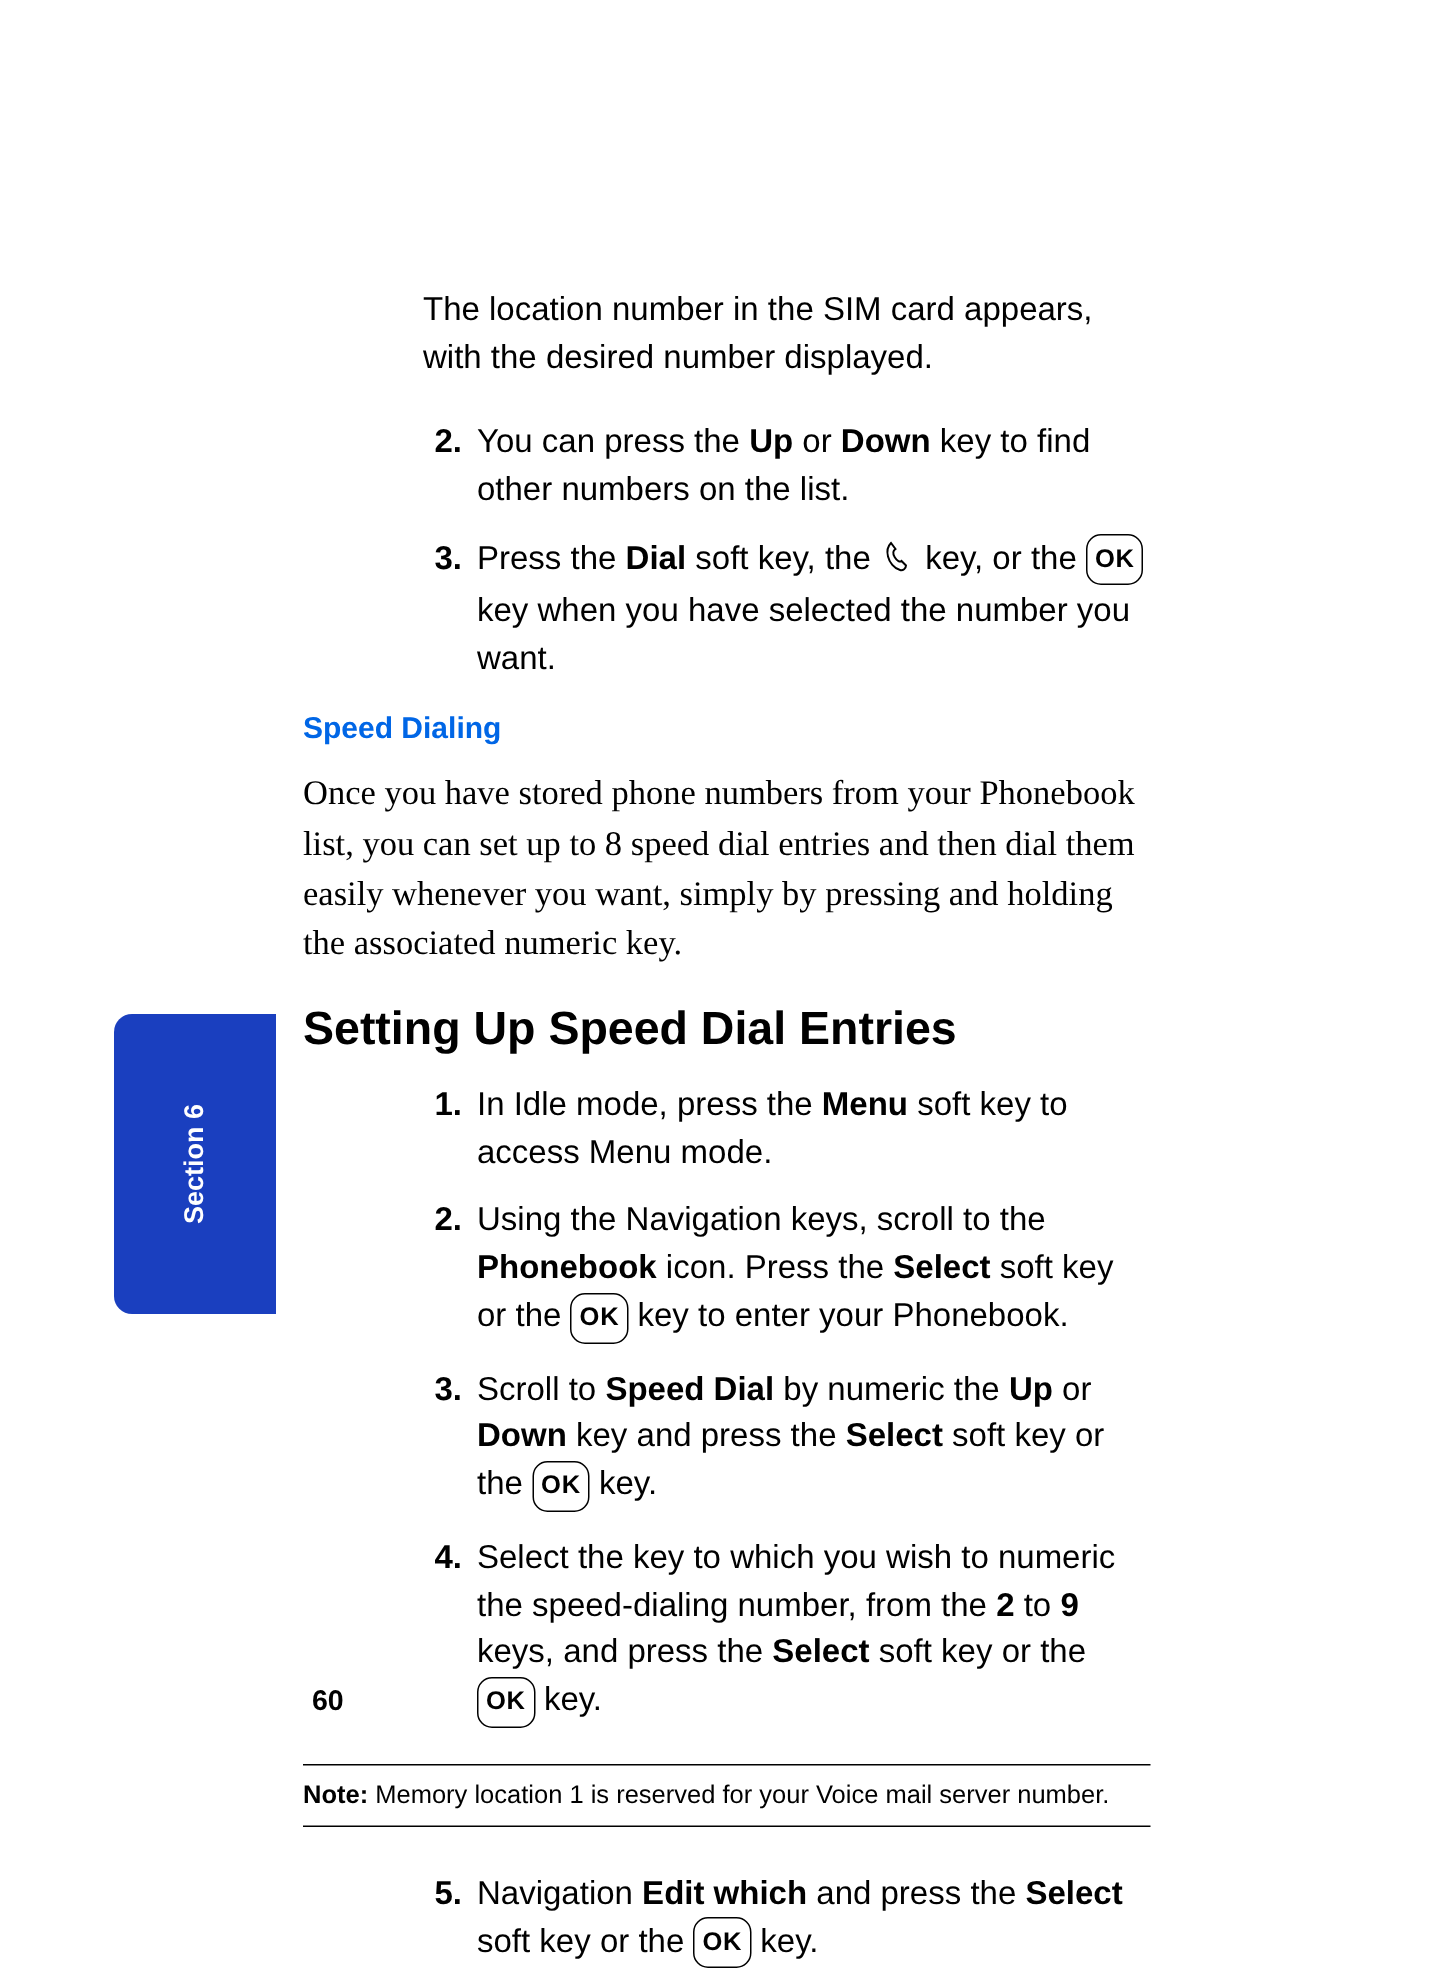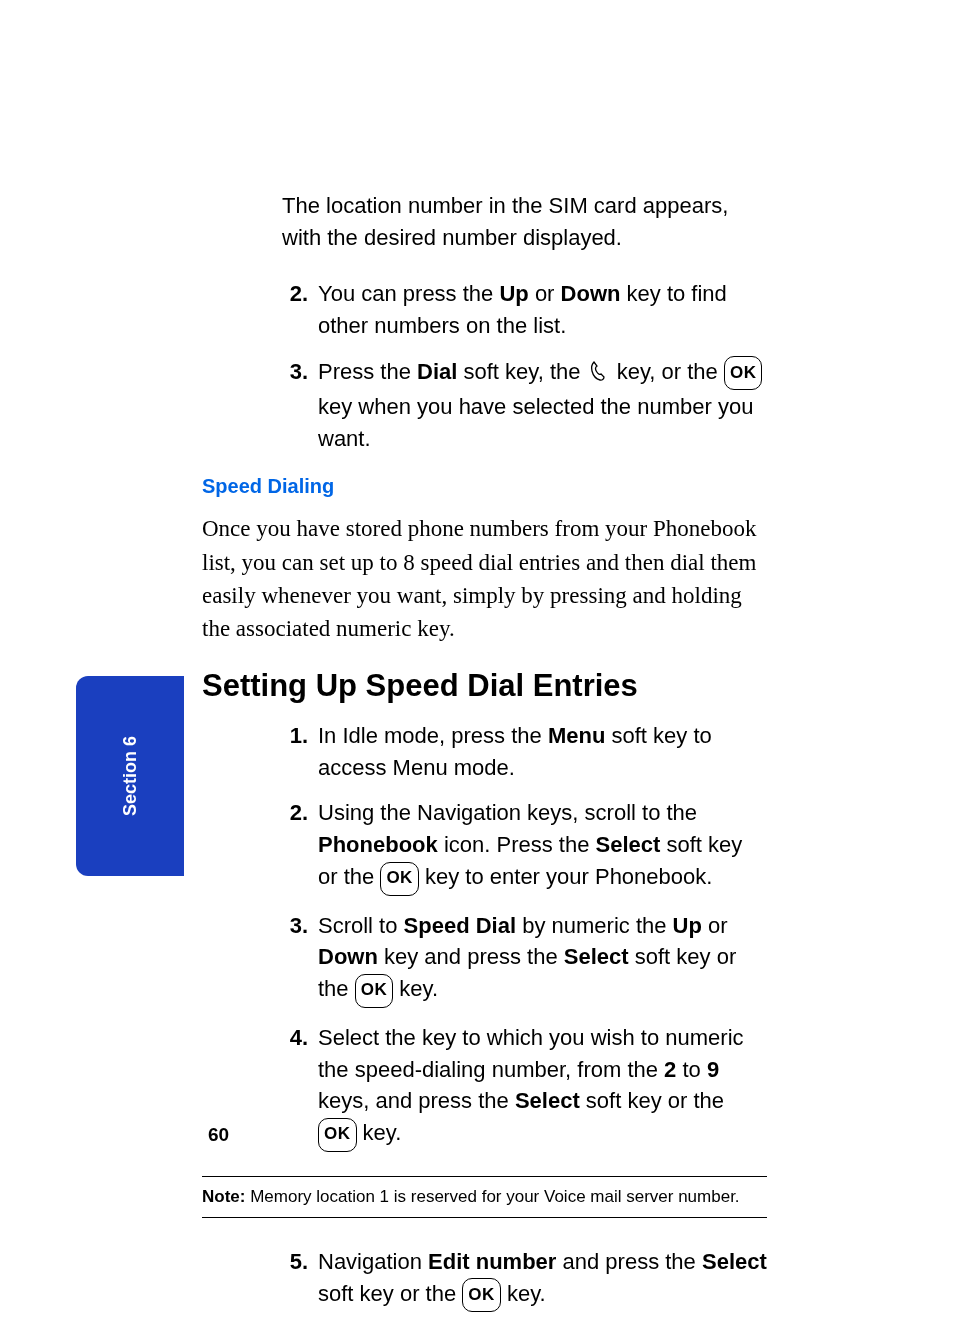--- a/index.html
+++ b/index.html
@@ -96,21 +96,21 @@
     </div>
 
     <div class="note-block">
       <span class="bold">Note:</span><span> Memory location 1 is reserved for your Voice mail server number.</span>
     </div>
 
     <div class="list-block">
       <div class="list-item">
         <div class="list-num">5.</div>
         <div class="list-body">
-          <span>Navigation </span><span class="bold">Edit number</span><span> and press the </span><span class="bold">Select</span><span> soft key or the </span><span class="ok-key">OK</span><span> key.</span>
+          <span>Navigation </span><span class="bold">Edit which</span><span> and press the </span><span class="bold">Select</span><span> soft key or the </span><span class="ok-key">OK</span><span> key.</span>
         </div>
       </div>
     </div>
 
   </div>
 
   <div class="page-num">60</div>
 
 </div>
 

